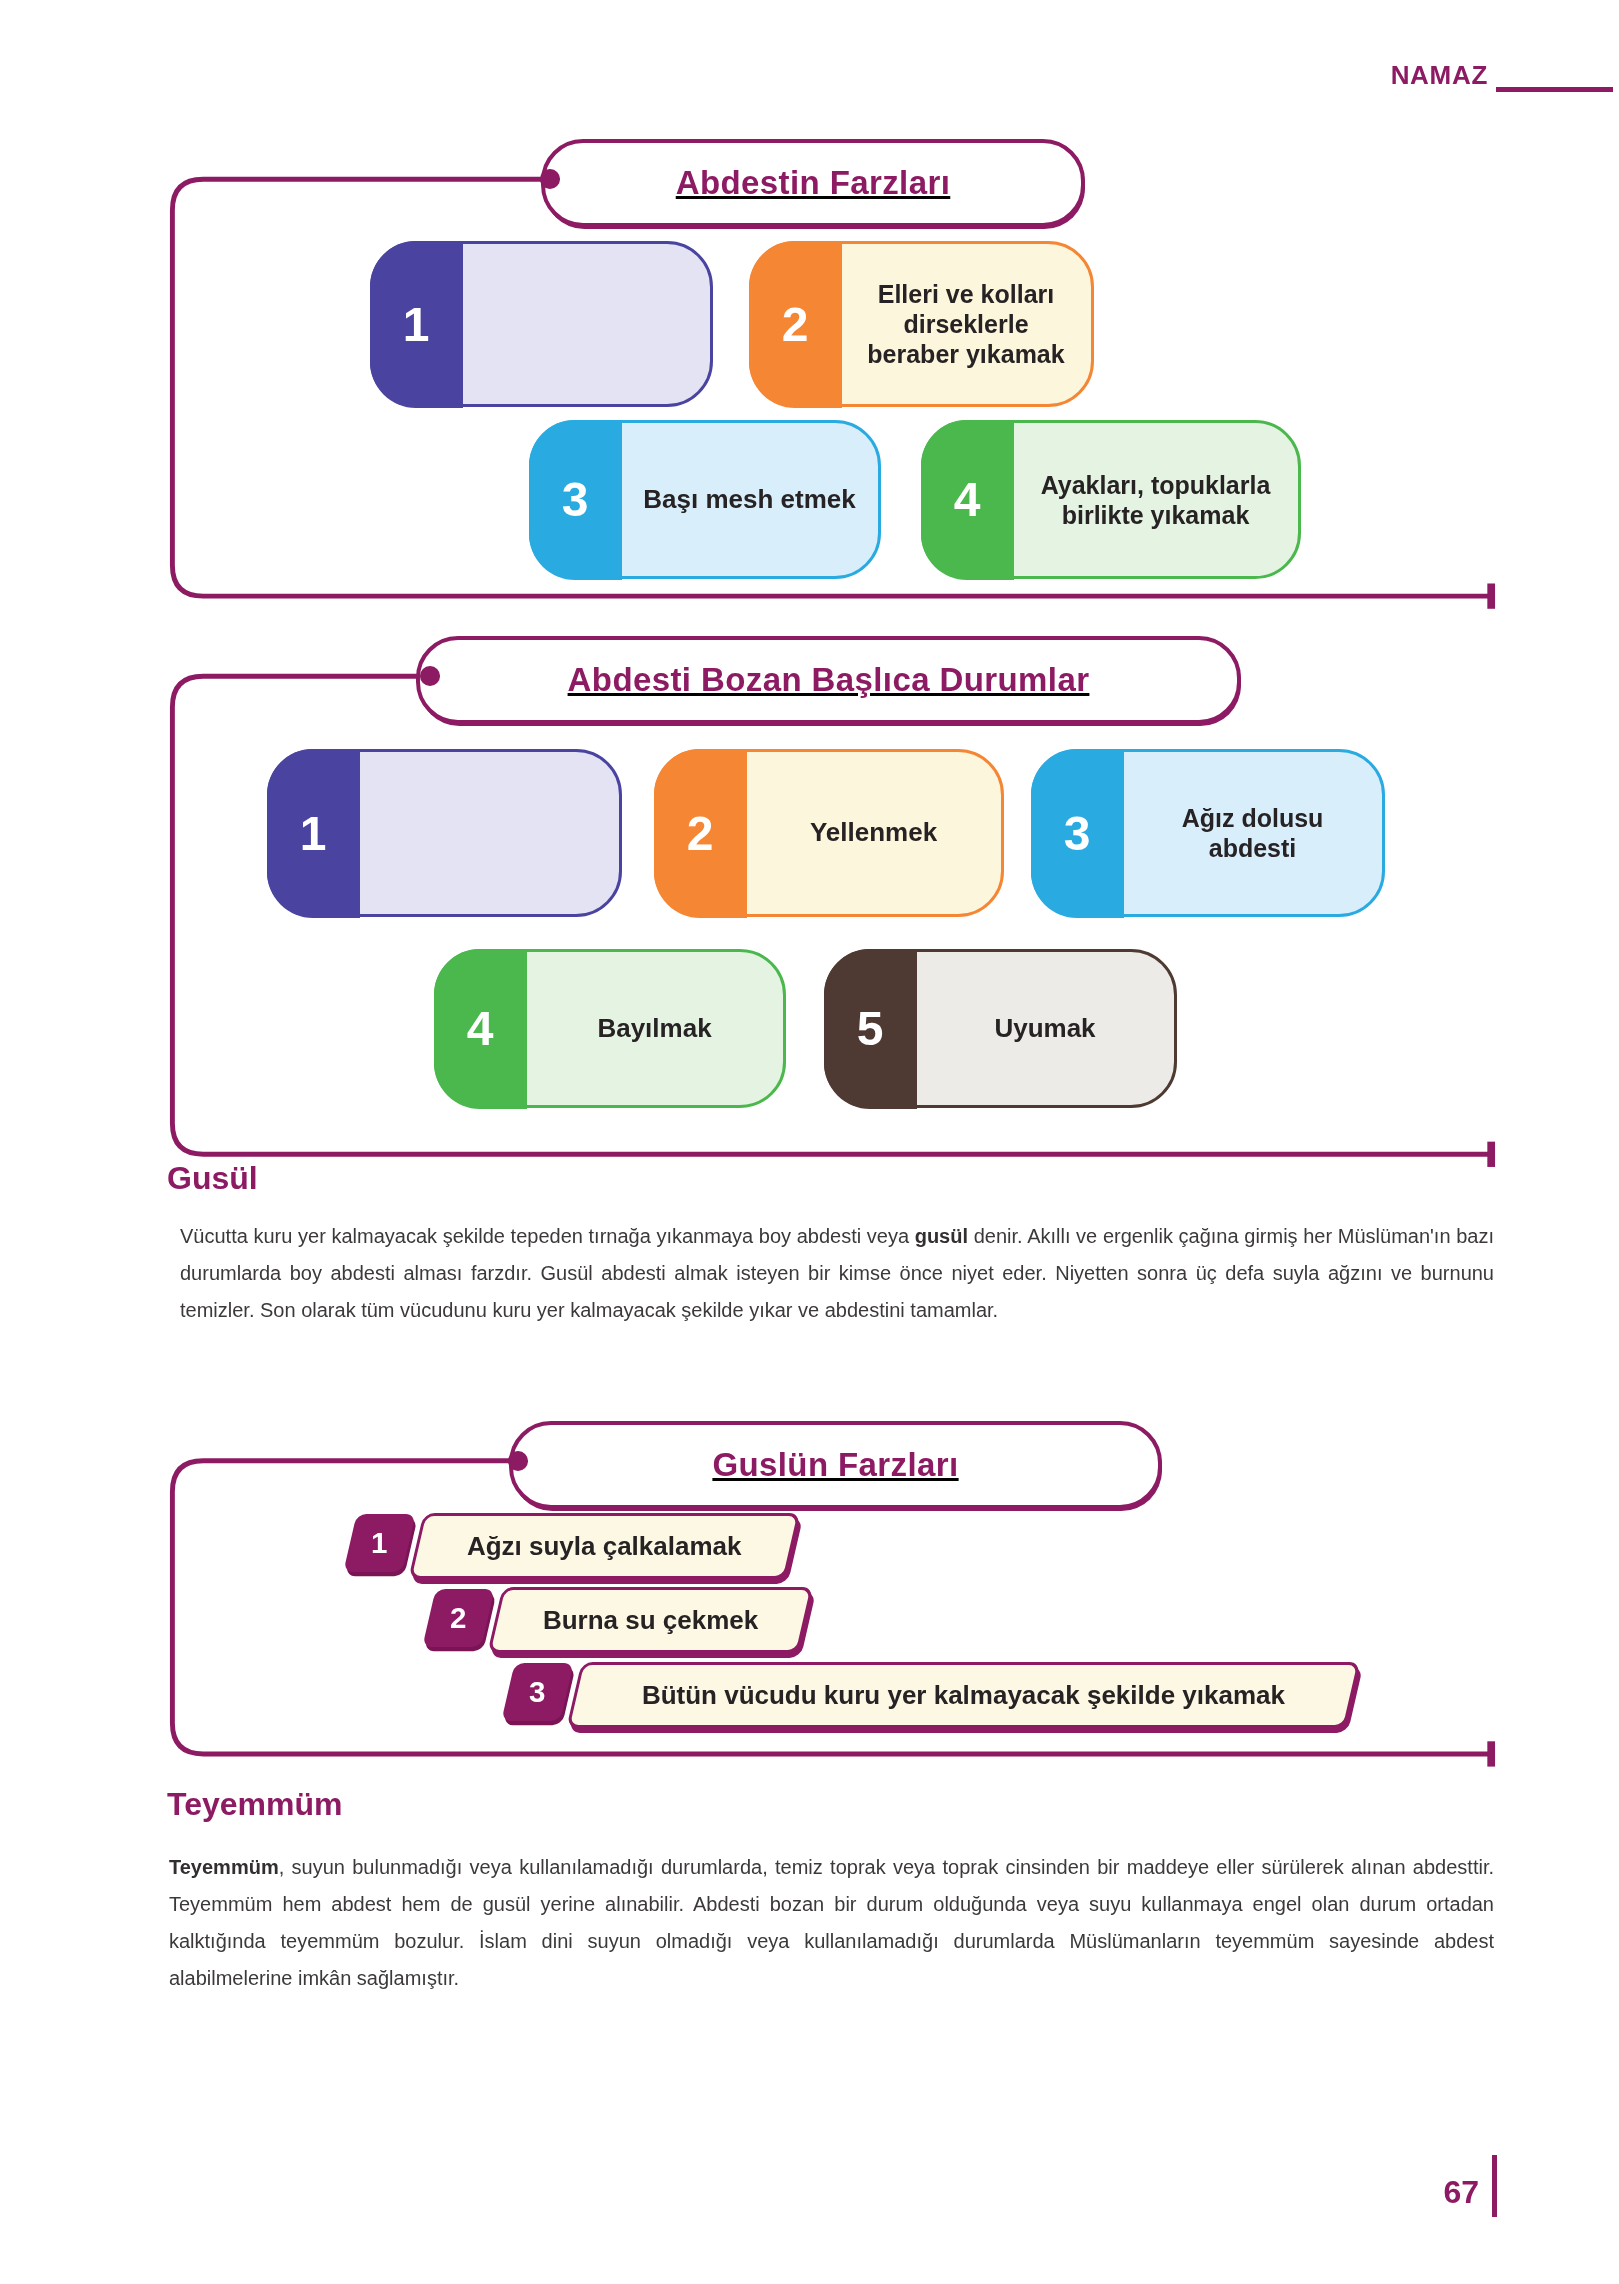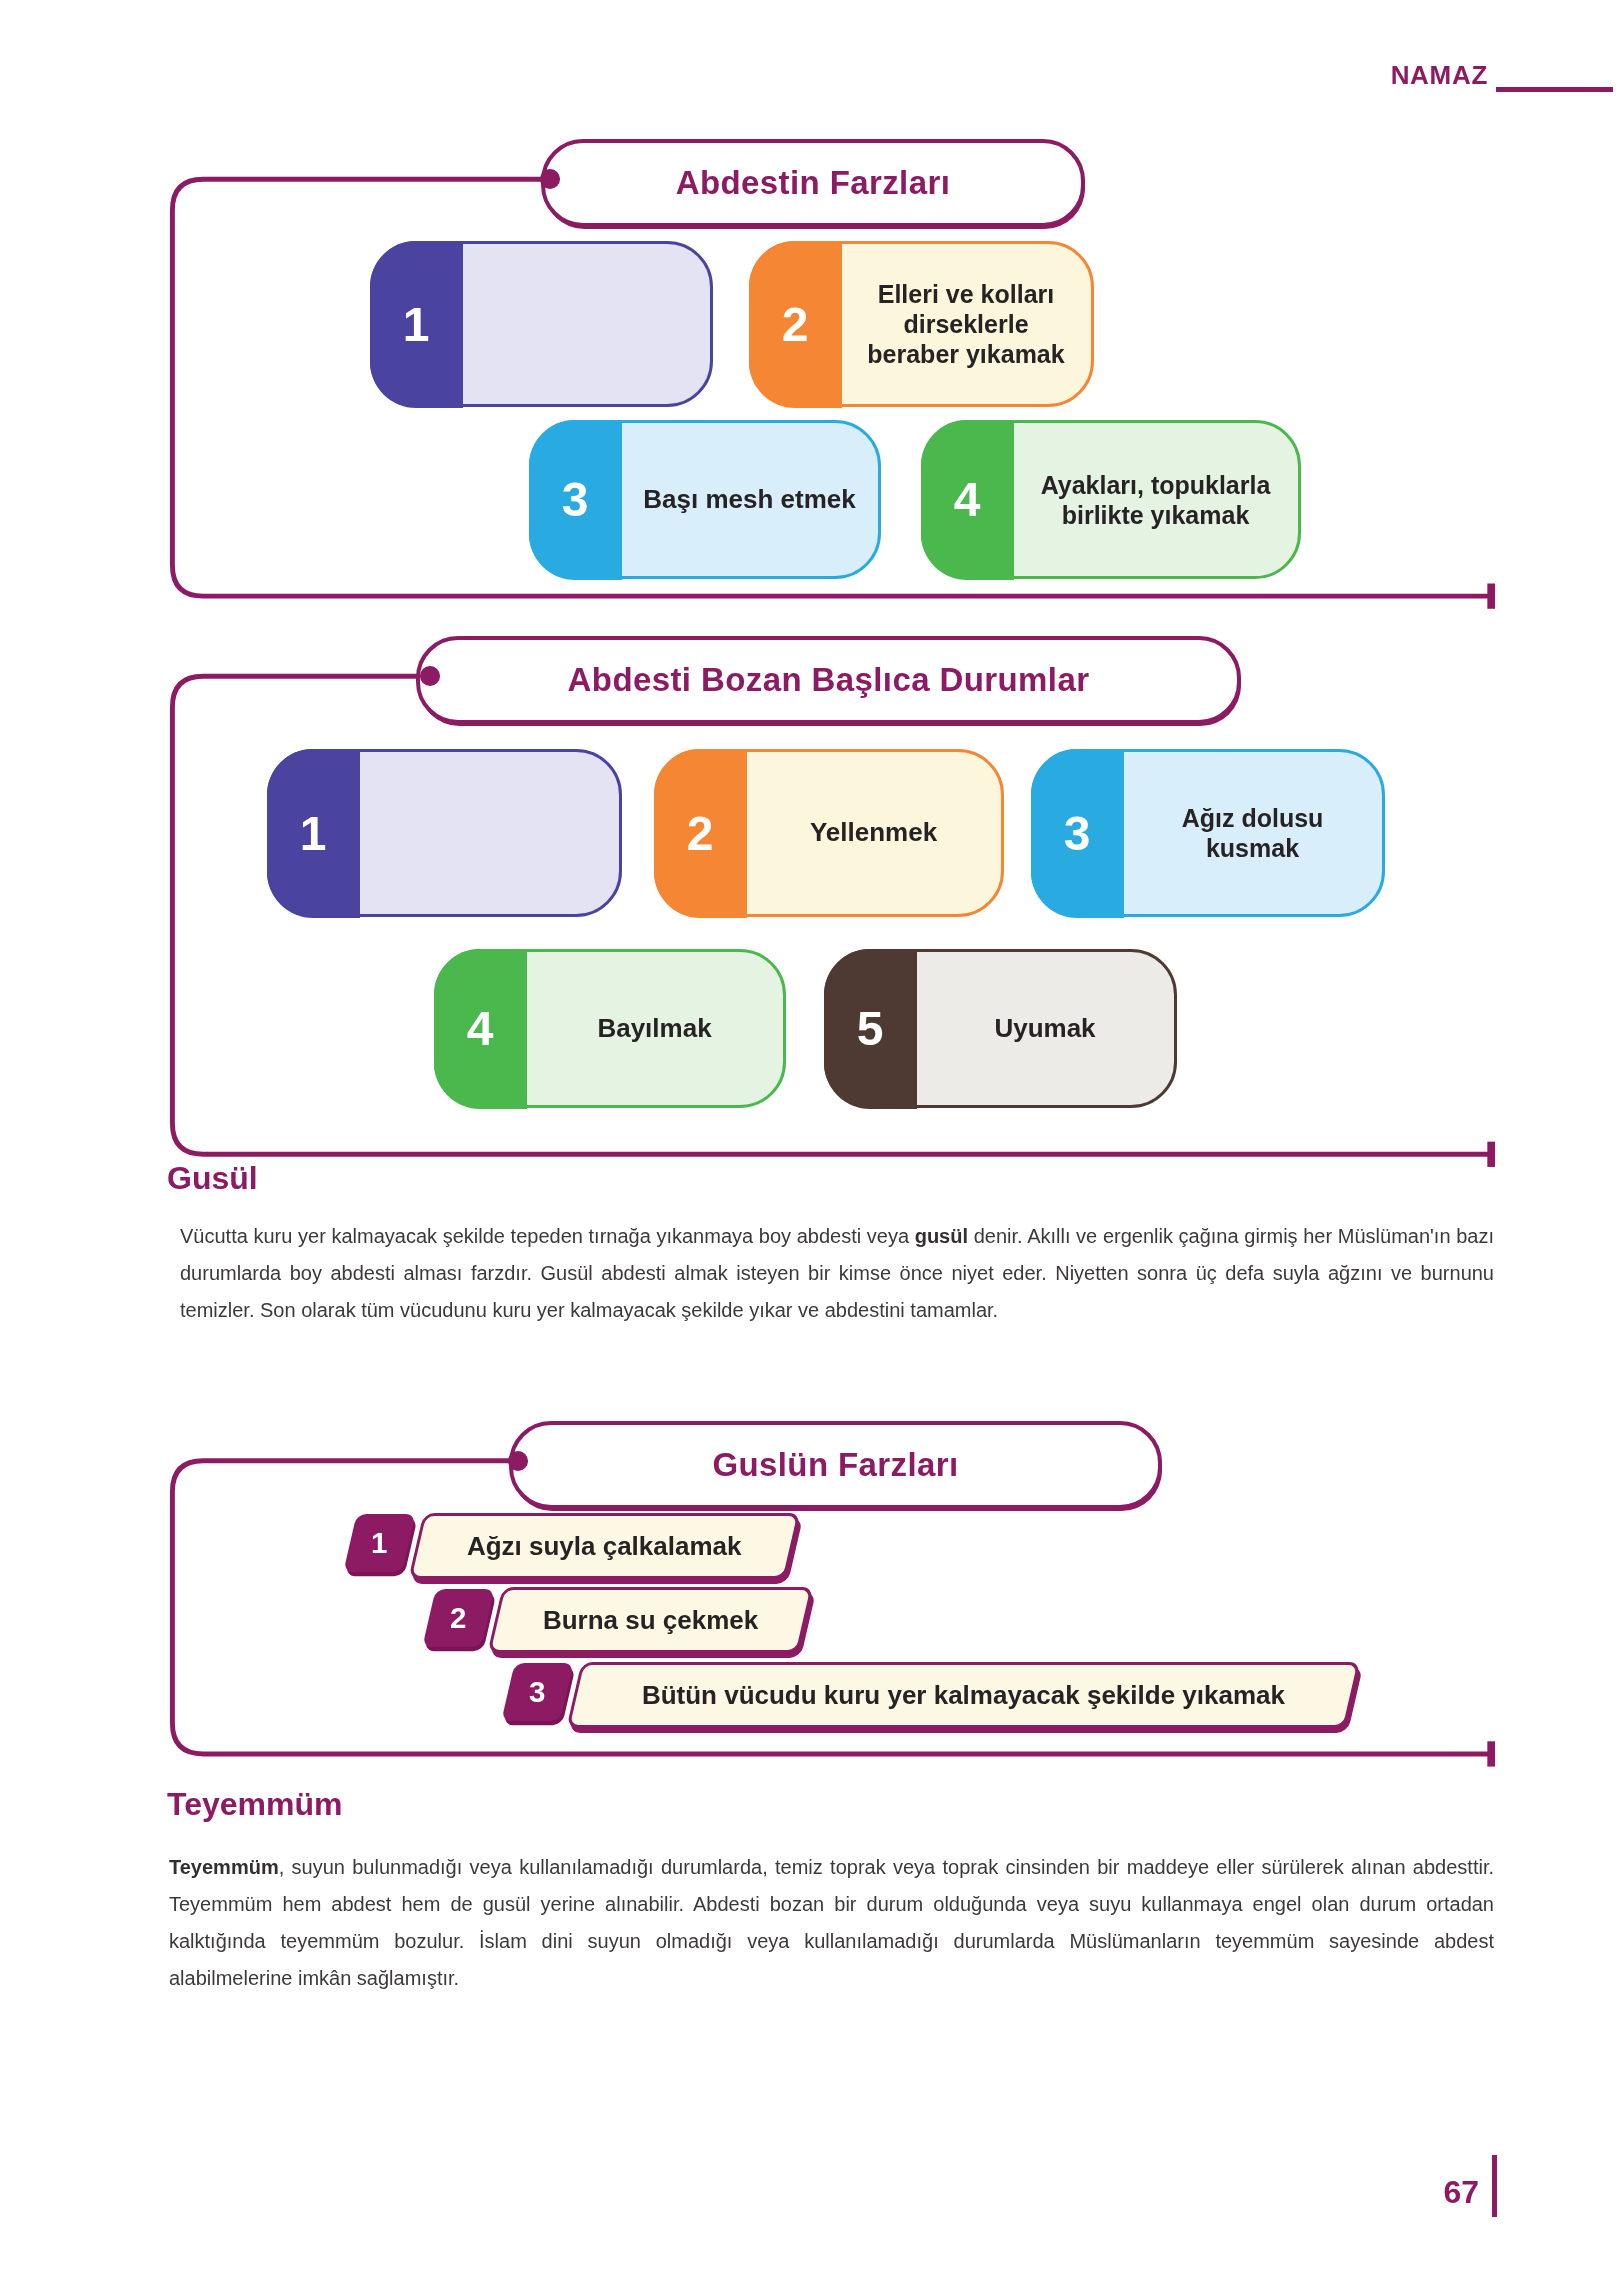--- a/index.html
+++ b/index.html
@@ -9,21 +9,21 @@
   
   .hdr-label{position:absolute;top:60px;right:132px;font-size:26px;font-weight:bold;
     color:#8d1b63;letter-spacing:0.7px;}
   .hdr-rule{position:absolute;top:87px;left:1496px;width:117px;height:4.9px;background:#8d1b63;}
 
   
   svg.brackets{position:absolute;left:0;top:0;width:1620px;height:2284px;pointer-events:none;}
 
   
   .cap{position:absolute;background:#ffffff;border:4.2px solid #8d1b63;border-radius:42px;
-    display:flex;align-items:center;justify-content:center;box-shadow:1.4px 3.5px 0 -1.4px #8d1b63;}
+    display:flex;align-items:center;justify-content:center;box-shadow:1.4px 3.5px 0 -1.4px #8d1b63;text-decoration:underline;}
   .cap span{font-size:33px;font-weight:bold;color:#8d1b63;letter-spacing:0.4px;white-space:nowrap;}
   .dot{position:absolute;width:19.7px;height:19.7px;border-radius:50%;background:#8d1b63;}
 
   
   .pill{position:absolute;border-radius:46px;border-style:solid;border-width:3.5px;}
   .pill .numblock{position:absolute;left:-3.5px;top:-3.5px;bottom:-3.5px;width:93px;
     border-radius:46px 0 0 46px;display:flex;align-items:center;justify-content:center;}
   .pill .numblock span{color:#ffffff;font-size:48px;font-weight:bold;}
   .pill .ptext{position:absolute;left:89px;right:0;top:0;bottom:0;display:flex;
     align-items:center;justify-content:center;text-align:center;padding:0 18.3px;
@@ -114,21 +114,21 @@
     <div class="numblock" style="background: rgb(245, 134, 52);">
       <span>2</span>
       </div>
     <div class="ptext">Yellenmek</div>
   </div>
 
   <div class="pill" style="left: 1031px; top: 749px; width: 348px; height: 162px; border-color: rgb(41, 171, 226); background: rgb(217, 238, 251);">
     <div class="numblock" style="background: rgb(41, 171, 226);">
       <span>3</span>
       </div>
-    <div class="ptext" style="font-size:25px">Ağız dolusu kusmak</div>
+    <div class="ptext" style="font-size:25px">Ağız dolusu abdesti</div>
   </div>
 
   <div class="pill" style="left: 434px; top: 949px; width: 346px; height: 153px; border-color: rgb(74, 184, 76); background: rgb(228, 243, 226);">
     <div class="numblock" style="background: rgb(74, 184, 76);">
       <span>4</span>
       </div>
     <div class="ptext">Bayılmak</div>
   </div>
 
   <div class="pill" style="left: 824px; top: 949px; width: 347px; height: 153px; border-color: rgb(78, 58, 51); background: rgb(237, 235, 231);">

